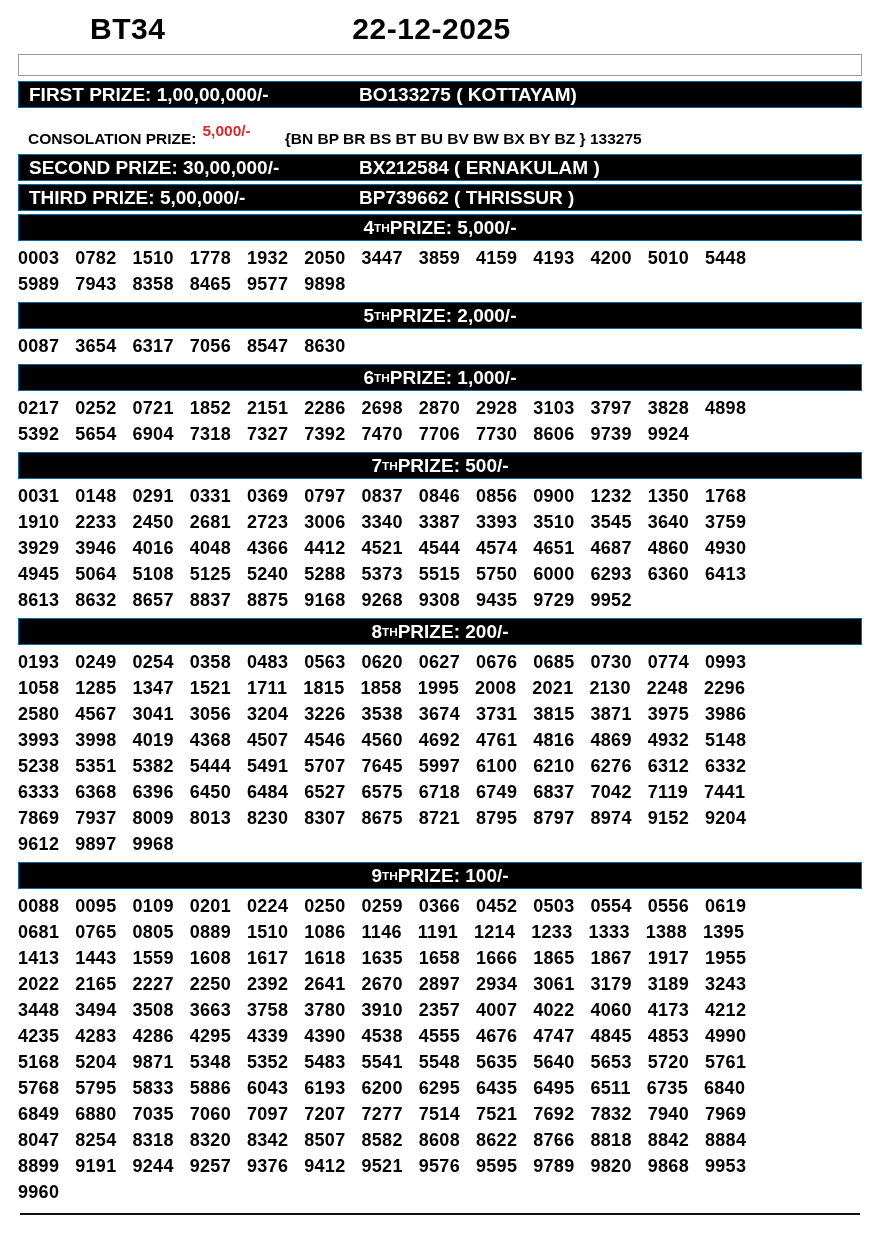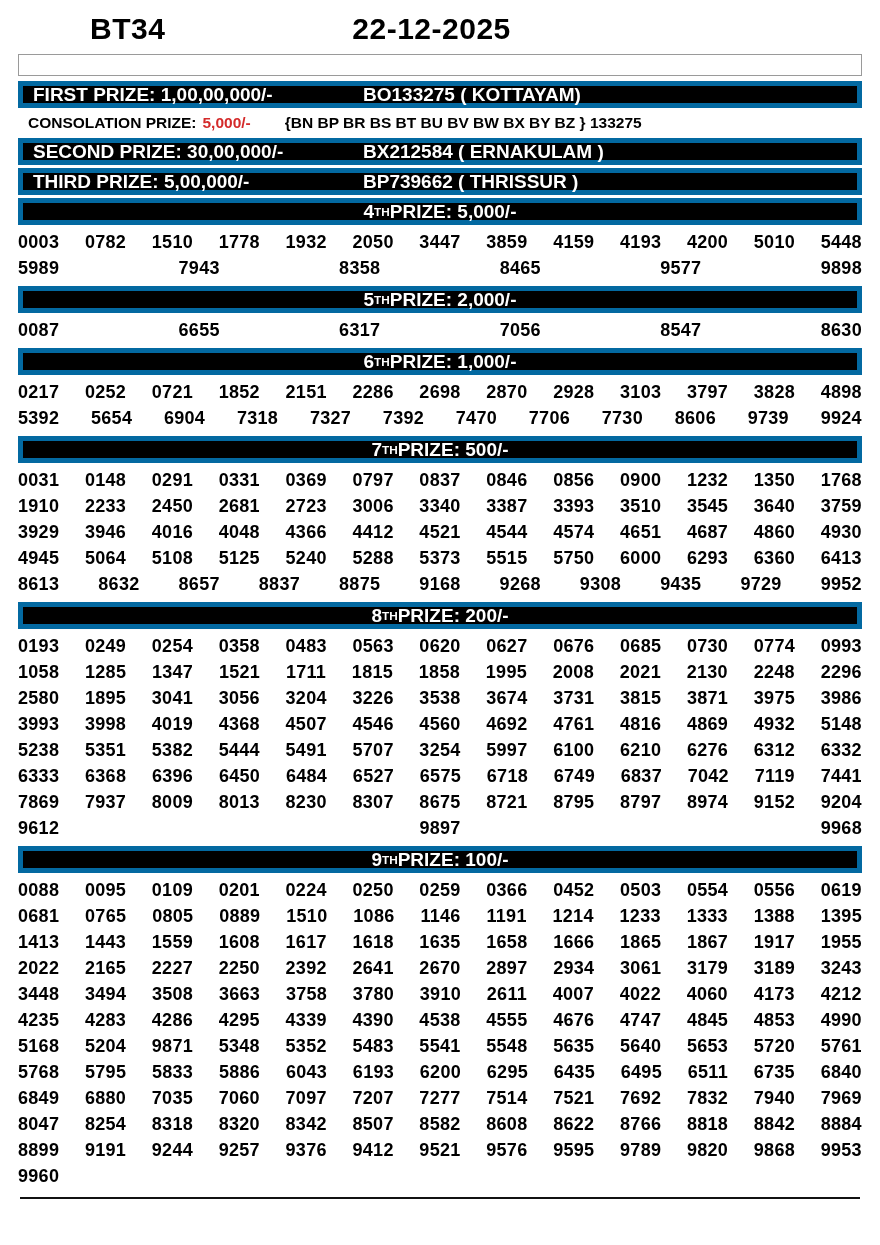--- a/index.html
+++ b/index.html
@@ -33,51 +33,51 @@
   
   .bar {
     background: #000;
     color: #fff;
     font-weight: bold;
     font-size: 19px;
     height: 27px;
     display: flex;
     align-items: center;
     margin: 3px 0;
-    border: 5px solid #0369a1;
+    border: 1px solid #0369a1;
   }
   .bar.left { padding-left: 10px; }
   .bar .label-col { width: 330px; flex: 0 0 330px; white-space: nowrap; }
   .bar .winner-col { white-space: nowrap; }
   .bar.center { justify-content: center; }
 
   
   .consolation {
     display: flex;
     align-items: flex-end;
     font-weight: bold;
     font-size: 15.5px;
     padding: 3px 0 3px 10px;
     white-space: nowrap;
   }
-  .consolation .amount { margin: 0 6px; }
+  .consolation .amount { margin: 8px 6px; }
   .consolation .series { margin-left: 28px; }
 
   sup.ord {
     font-size: 0.62em;
     vertical-align: super;
     line-height: 0;
   }
 
   
   .rows { padding: 1px 0 2px 0; }
   .num-row {
     display: flex;
-    justify-content: space-between;
-    column-gap: 3px;
+    justify-content: flex-start;
+    column-gap: 16px;
     line-height: 26px;
     font-weight: bold;
     font-size: 18px;
     letter-spacing: 0.3px;
     font-variant-numeric: tabular-nums;
   }
   .num-row span { white-space: nowrap; }
 
   .bottom-rule {
     border-top: 2.5px solid #111;
@@ -152,21 +152,21 @@
       </div>
       <div>
         <div class="bar center">
           <span>5</span>
           <sup class="ord">TH</sup>
           <span> PRIZE: 2,000/-</span>
         </div>
         <div class="rows">
           <div class="num-row">
             <span>0087</span>
-            <span>6655</span>
+            <span>3654</span>
             <span>6317</span>
             <span>7056</span>
             <span>8547</span>
             <span>8630</span>
           </div>
         </div>
       </div>
       <div>
         <div class="bar center">
           <span>6</span>
@@ -319,21 +319,21 @@
             <span>1858</span>
             <span>1995</span>
             <span>2008</span>
             <span>2021</span>
             <span>2130</span>
             <span>2248</span>
             <span>2296</span>
           </div>
           <div class="num-row">
             <span>2580</span>
-            <span>1895</span>
+            <span>4567</span>
             <span>3041</span>
             <span>3056</span>
             <span>3204</span>
             <span>3226</span>
             <span>3538</span>
             <span>3674</span>
             <span>3731</span>
             <span>3815</span>
             <span>3871</span>
             <span>3975</span>
@@ -354,21 +354,21 @@
             <span>4932</span>
             <span>5148</span>
           </div>
           <div class="num-row">
             <span>5238</span>
             <span>5351</span>
             <span>5382</span>
             <span>5444</span>
             <span>5491</span>
             <span>5707</span>
-            <span>3254</span>
+            <span>7645</span>
             <span>5997</span>
             <span>6100</span>
             <span>6210</span>
             <span>6276</span>
             <span>6312</span>
             <span>6332</span>
           </div>
           <div class="num-row">
             <span>6333</span>
             <span>6368</span>
@@ -474,21 +474,21 @@
             <span>3243</span>
           </div>
           <div class="num-row">
             <span>3448</span>
             <span>3494</span>
             <span>3508</span>
             <span>3663</span>
             <span>3758</span>
             <span>3780</span>
             <span>3910</span>
-            <span>2611</span>
+            <span>2357</span>
             <span>4007</span>
             <span>4022</span>
             <span>4060</span>
             <span>4173</span>
             <span>4212</span>
           </div>
           <div class="num-row">
             <span>4235</span>
             <span>4283</span>
             <span>4286</span>

